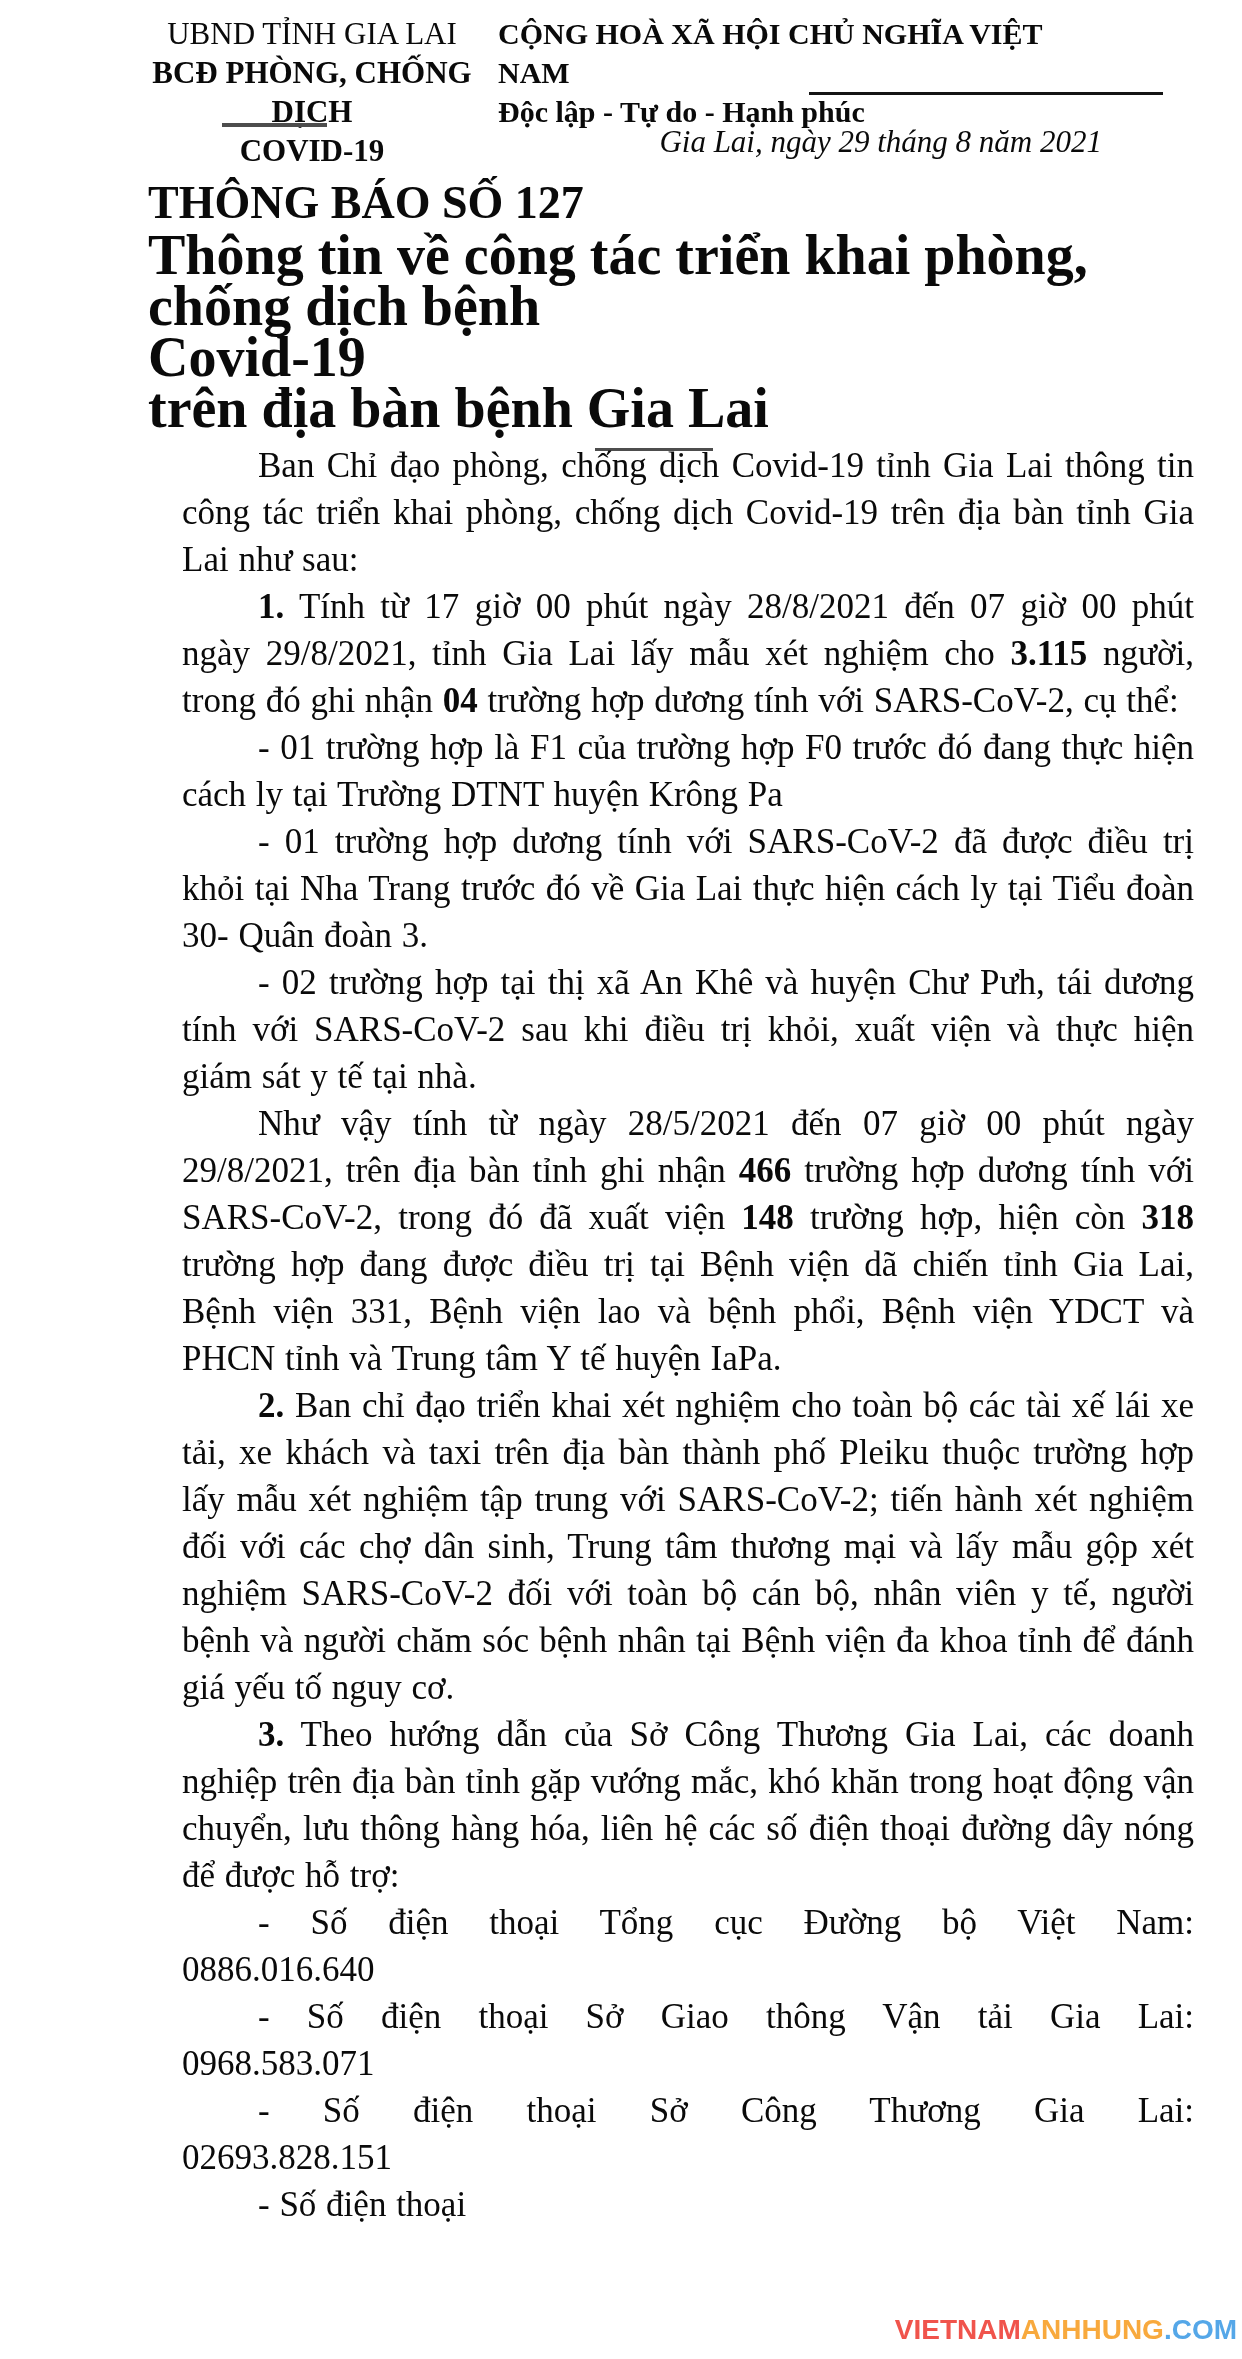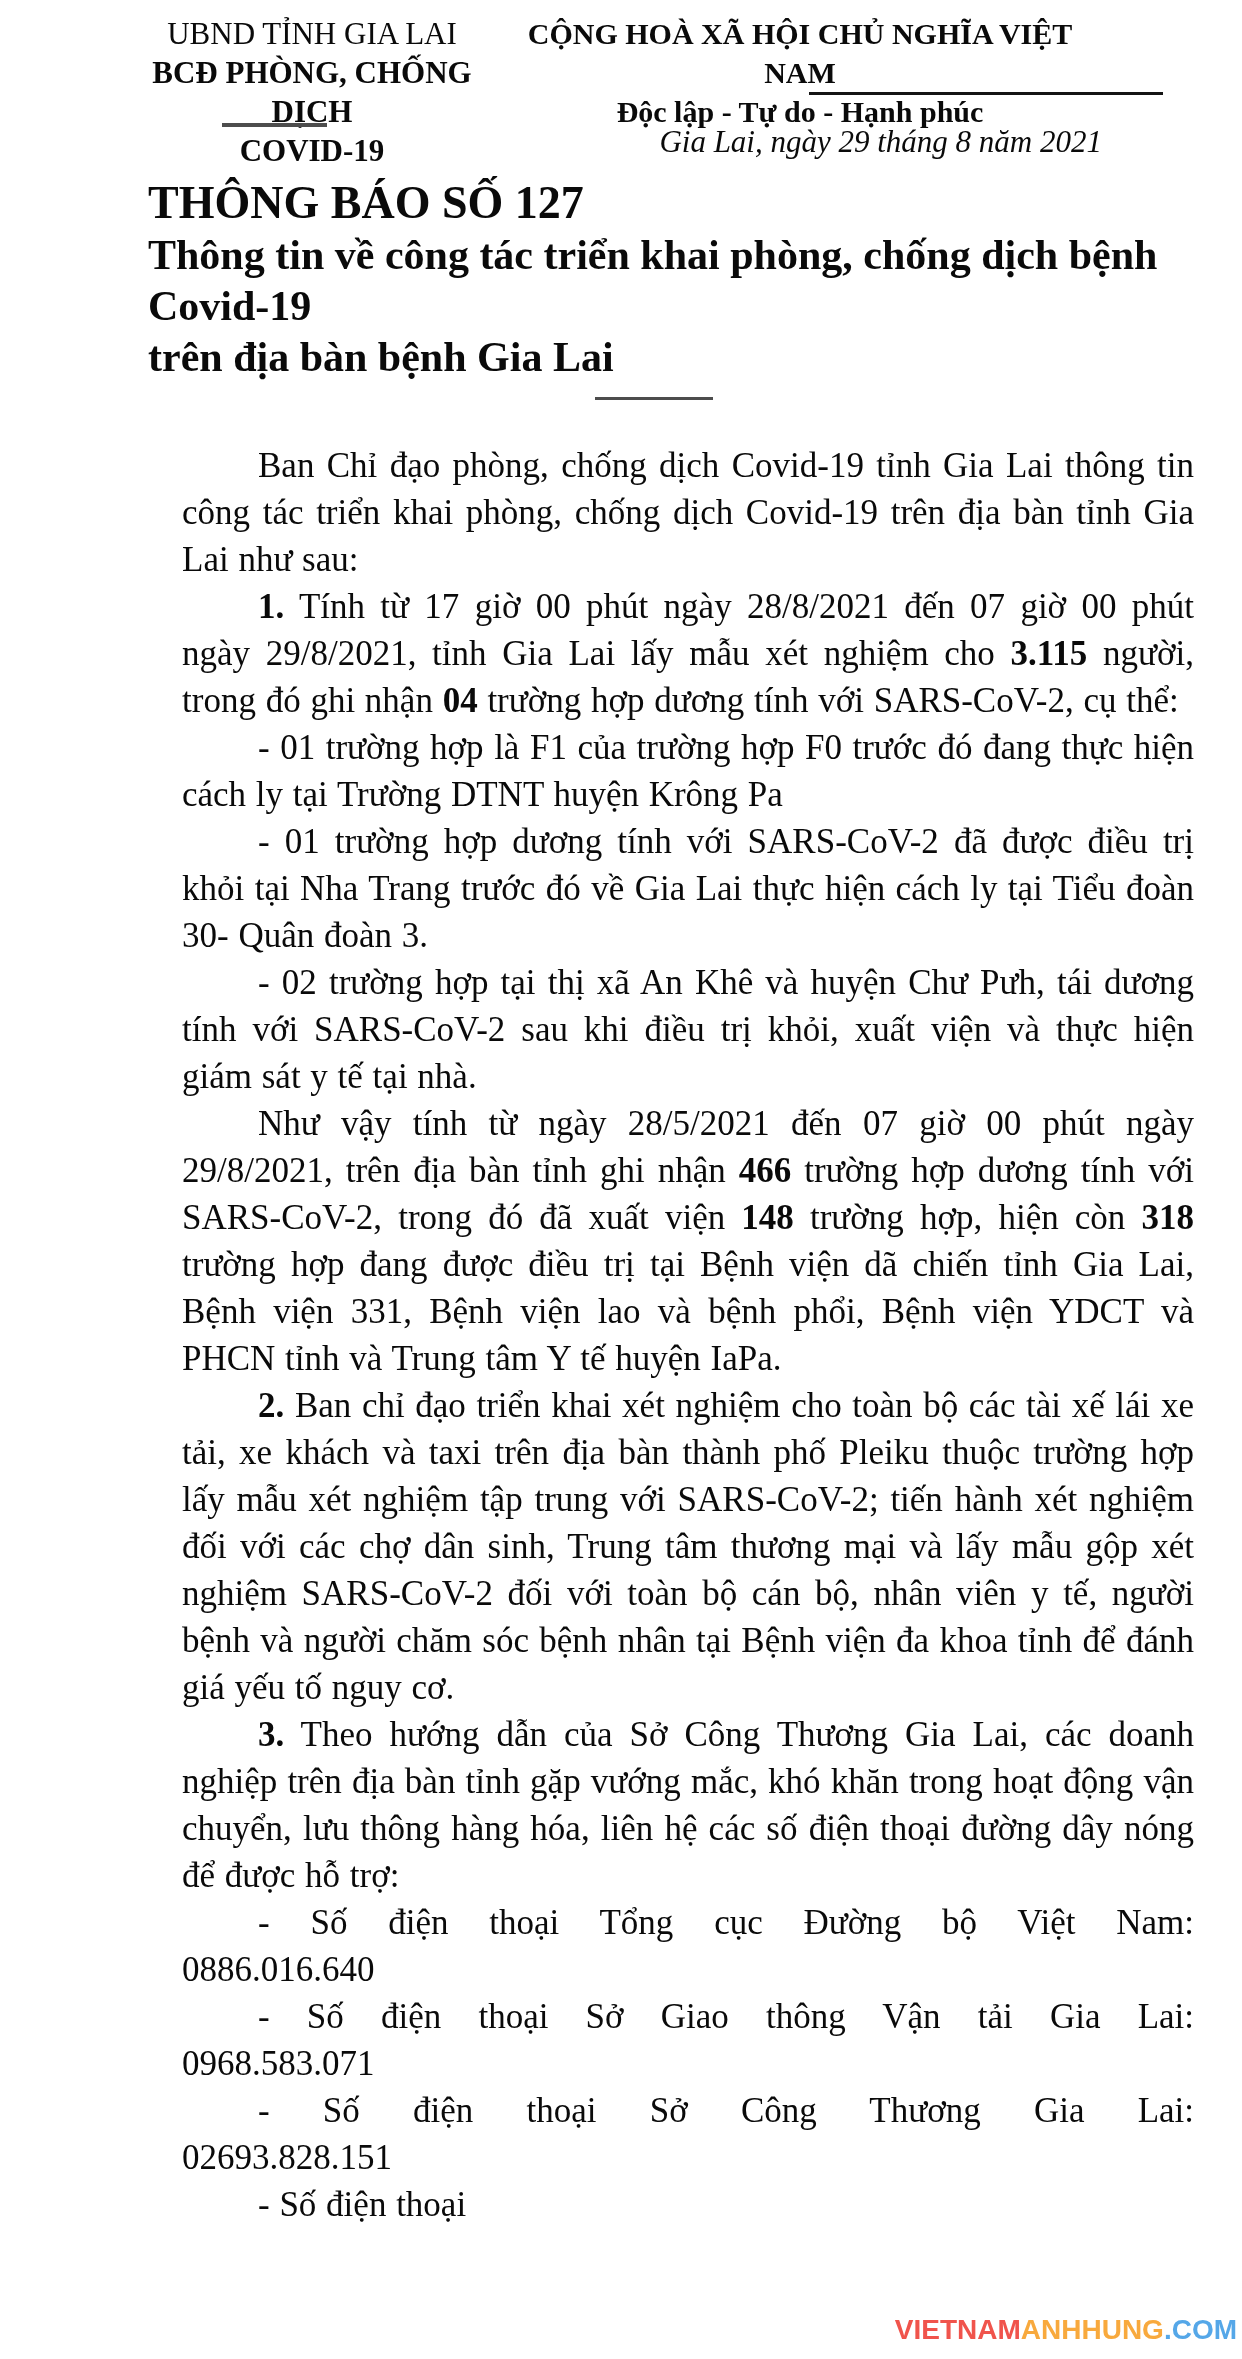--- a/index.html
+++ b/index.html
@@ -20,38 +20,38 @@
   }
   .header-left .agency-name { font-weight:normal; }
   .header-left .agency-sub  { font-weight:bold; }
   .rule-left {
     position:absolute; left:222px; top:123px;
     width:105px; height:4px; background:#4d4d4d;
   }
 
   .header-right {
     position:absolute; left:498px; top:14px; width:604px;
-    text-align:center; font-size:30px; line-height:39px; font-weight:bold;
+    text-align:left; font-size:30px; line-height:39px; font-weight:bold;
   }
   .rule-right {
     position:absolute; left:809px; top:92px;
     width:354px; height:3px; background:#141414;
   }
   .dateline {
     position:absolute; left:498px; top:124px; width:604px;
     text-align:right; font-style:italic; font-size:31px; font-weight:normal;
   }
 
   
   .title-block {
     position:absolute; left:148px; top:176px; width:1012px;
     font-weight:bold;
   }
   .title-main { font-size:46px; line-height:54px; }
-  .title-sub  { font-size:42px; line-height:51px; }
+  .title-sub  { font-size:56px; line-height:51px; }
   .rule-title {
     width:118px; height:3px; background:#4d4d4d;
     margin:14px auto 0 auto;
   }
 
   
   .content {
     position:absolute; left:148px; top:442px; width:1012px;margin-left:34px;
   }
   .para {

